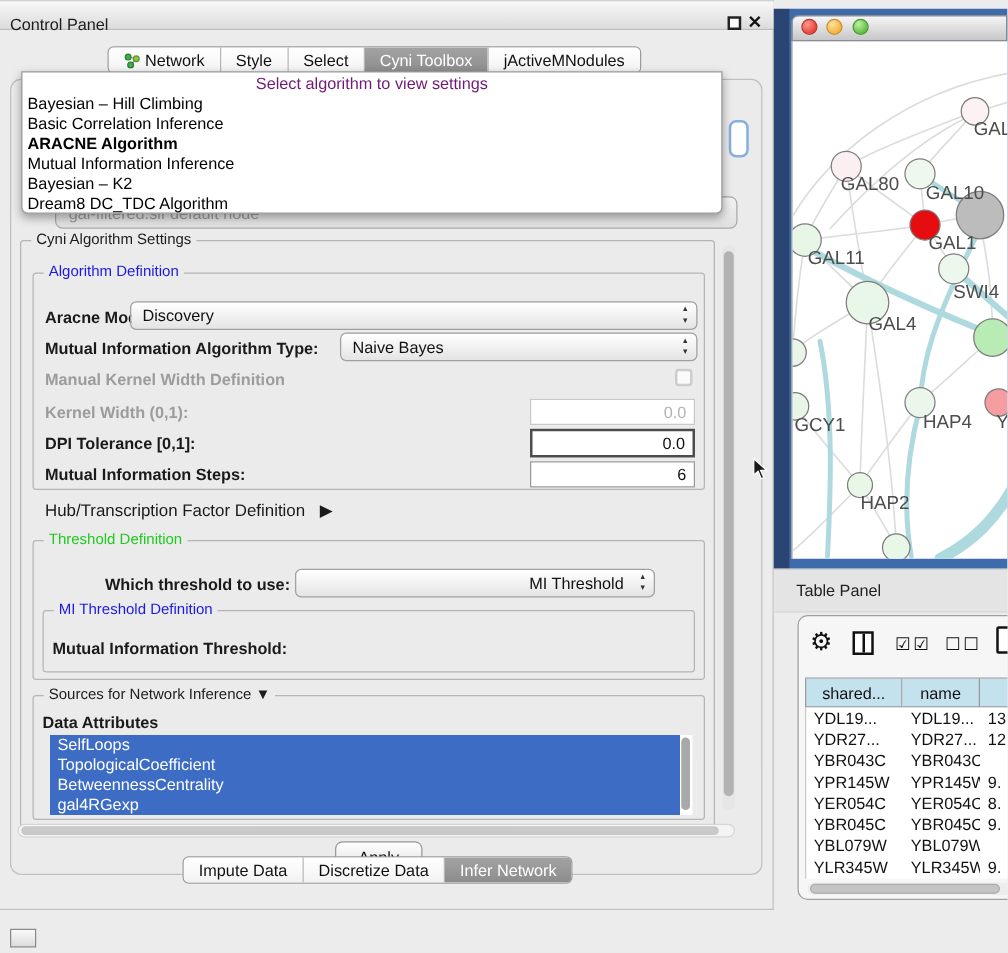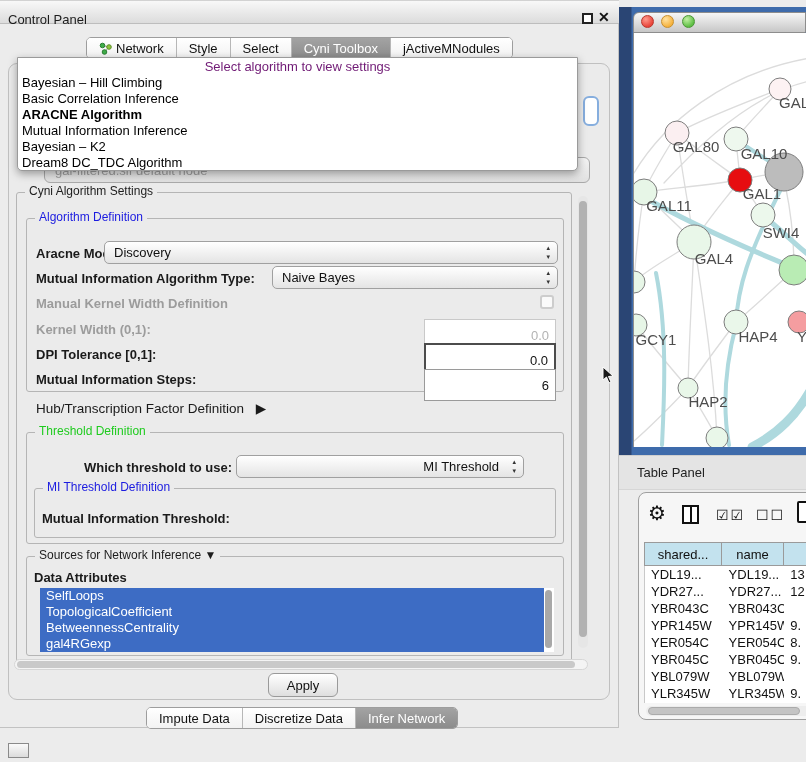--- a/index.html
+++ b/index.html
@@ -44,21 +44,21 @@
   .lbl.disabled { color:#9c9c9c; }
   .plain { font-weight:normal; }
 
   .combo { position:absolute; height:23px; border:1px solid #a0a0a0; border-radius:5px;
            background:linear-gradient(#ffffff,#e4e4e4); font-size:13px; color:#111;
            display:flex; align-items:center; padding:0 24px 0 9px; }
   .combo .arrows { position:absolute; right:7px; top:2px; display:flex; flex-direction:column;
                    font-size:7px; line-height:8.5px; color:#333; }
   .field { position:absolute; height:21px; border:1px solid #9a9a9a; background:#fff;
            font-size:13px; color:#111; display:flex; align-items:center;
-           justify-content:flex-end; padding:15px 6px; }
+           justify-content:flex-end; padding:4px 6px; }
   .field.disabled { border-color:#c9c9c9; color:#b3b3b3; }
   .field.focusish { border:2px solid #4c4c4c; height:23px; }
   .checkbox { position:absolute; width:14px; height:14px; border:2px solid #cdcdcd;
               border-radius:3px; background:#fafafa; }
 
   
   .popup { left:17px; top:57px; width:561px; height:114px; background:#fff;
            border:1px solid #9a9a9a; border-radius:0 0 5px 5px;
            box-shadow:0 3px 8px rgba(0,0,0,.35); z-index:30; }
   .popup .prompt { height:17px; text-align:center; color:#701a75; font-size:13px; line-height:17px; }
@@ -262,21 +262,21 @@
   <div class="abs scroll-track-v">
     <div class="scroll-thumb-v"></div>
   </div>
   <div class="abs scroll-track-h">
     <div class="scroll-thumb-h"></div>
   </div>
 
   <div class="abs apply-btn">
     <span>Apply</span>
   </div>
-  <div class="abs seg" style="left:146px; top:707px;">
+  <div class="abs seg" style="left:146px; top:685px;">
       <div class="seg-item">
         <span>Impute Data</span>
       </div>
       <div class="seg-item">
         <span>Discretize Data</span>
       </div>
       <div class="seg-item sel">
         <span>Infer Network</span>
       </div>
     </div>

